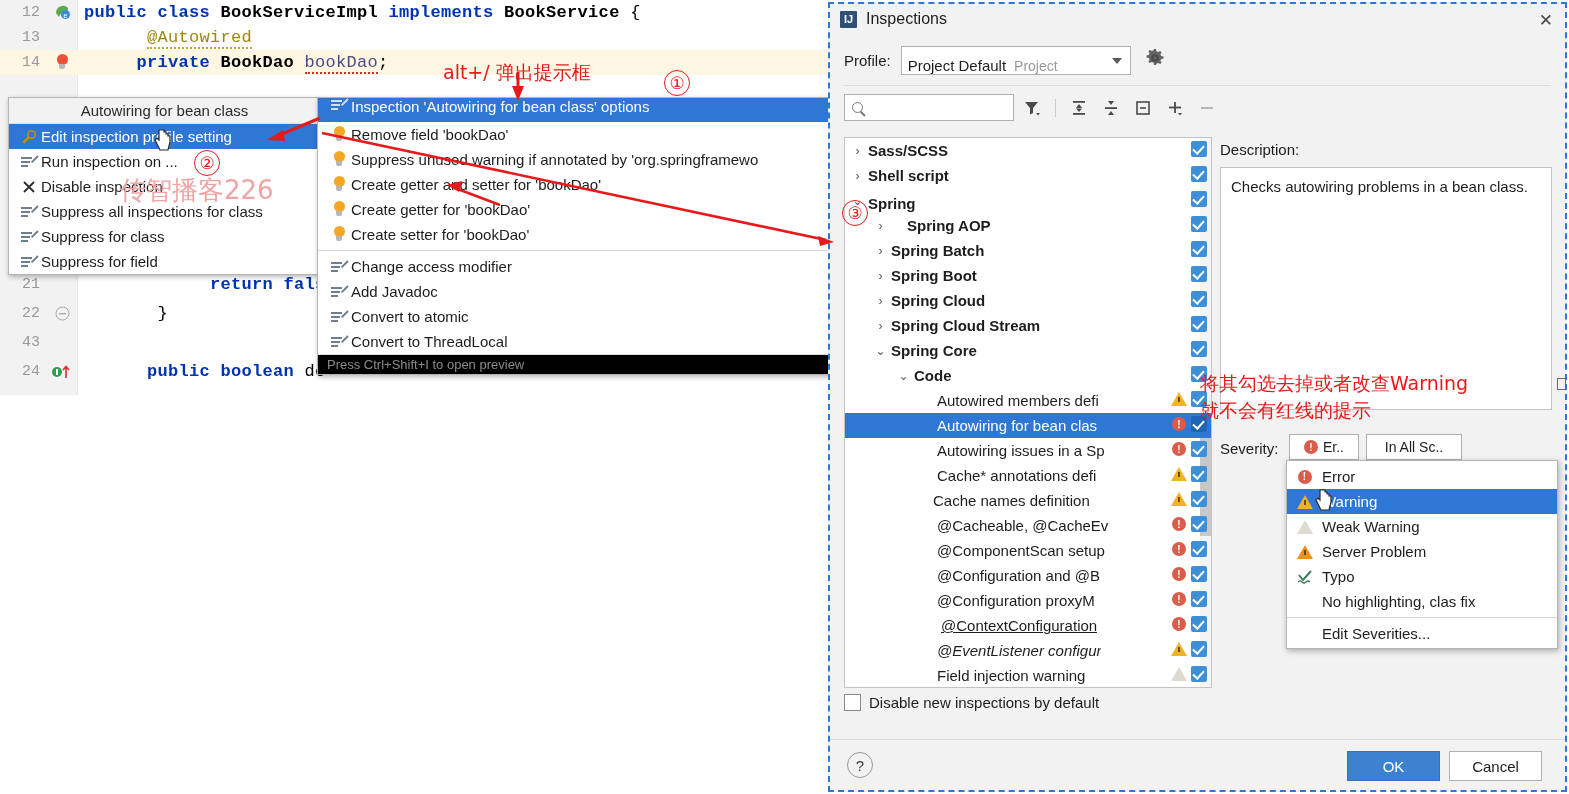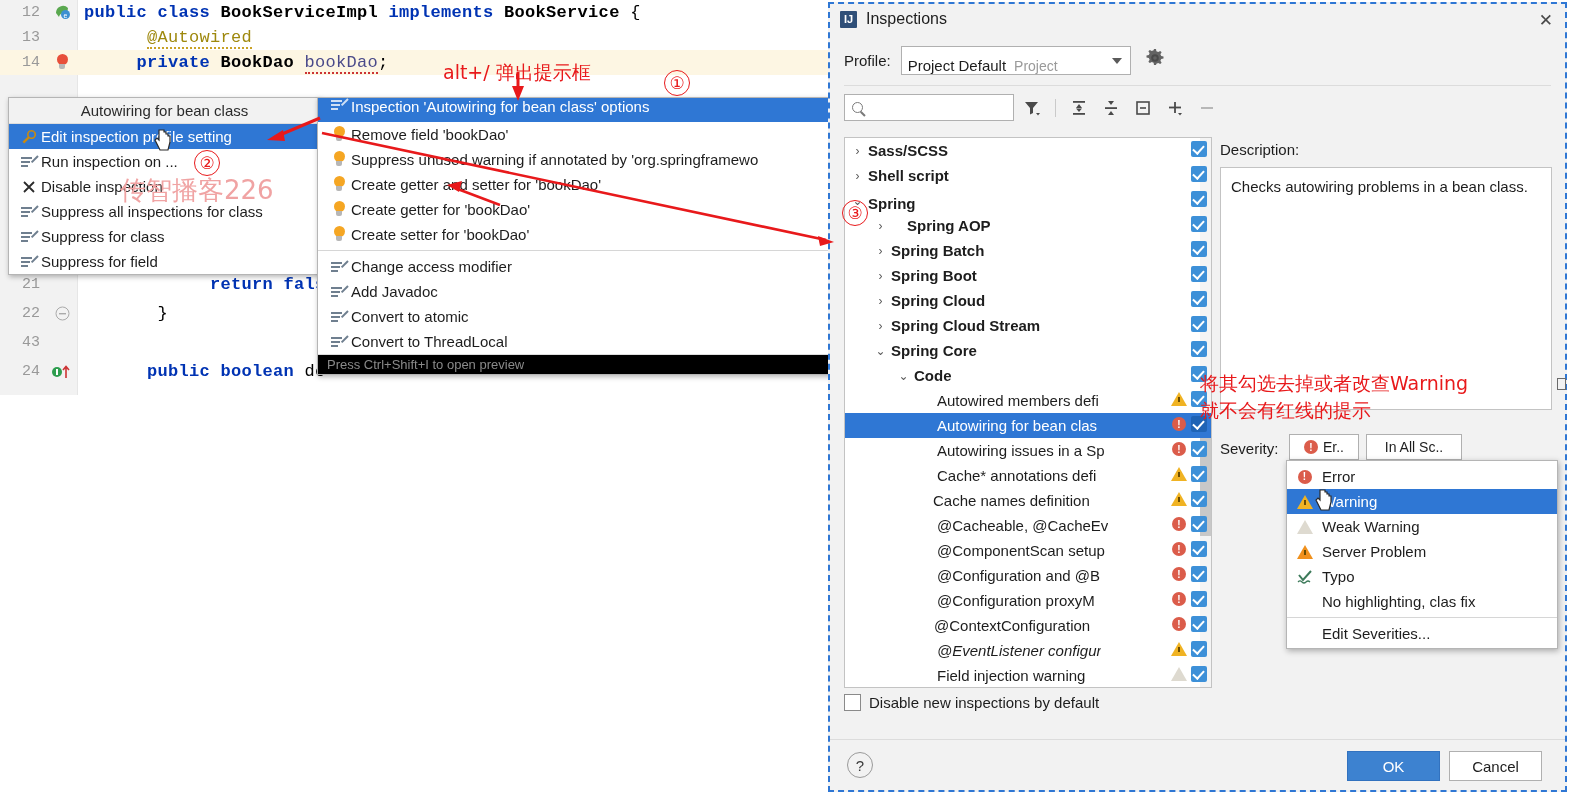--- a/index.html
+++ b/index.html
@@ -627,21 +627,21 @@
           <span class="t-label" style="margin-left: 4px;">@Configuration proxyM</span>
           <span class="t-right">
             <span class="sev-ic">
               <span class="ic-err">!</span>
             </span>
             <span class="cbx"></span>
           </span>
         </div>
         <div class="tree-row">
           <span class="t-arrow" style="margin-left: 75px;"></span>
-          <span class="t-label" style="margin-left: 1px;">@ContextConfiguration</span>
+          <span class="t-label" style="margin-left: 8px; text-decoration: underline;">@ContextConfiguration</span>
           <span class="t-right">
             <span class="sev-ic">
               <span class="ic-err">!</span>
             </span>
             <span class="cbx"></span>
           </span>
         </div>
         <div class="tree-row">
           <span class="t-arrow" style="margin-left: 75px;"></span>
           <span class="t-label" style="margin-left: 4px; font-style: italic;">@EventListener configur</span>

